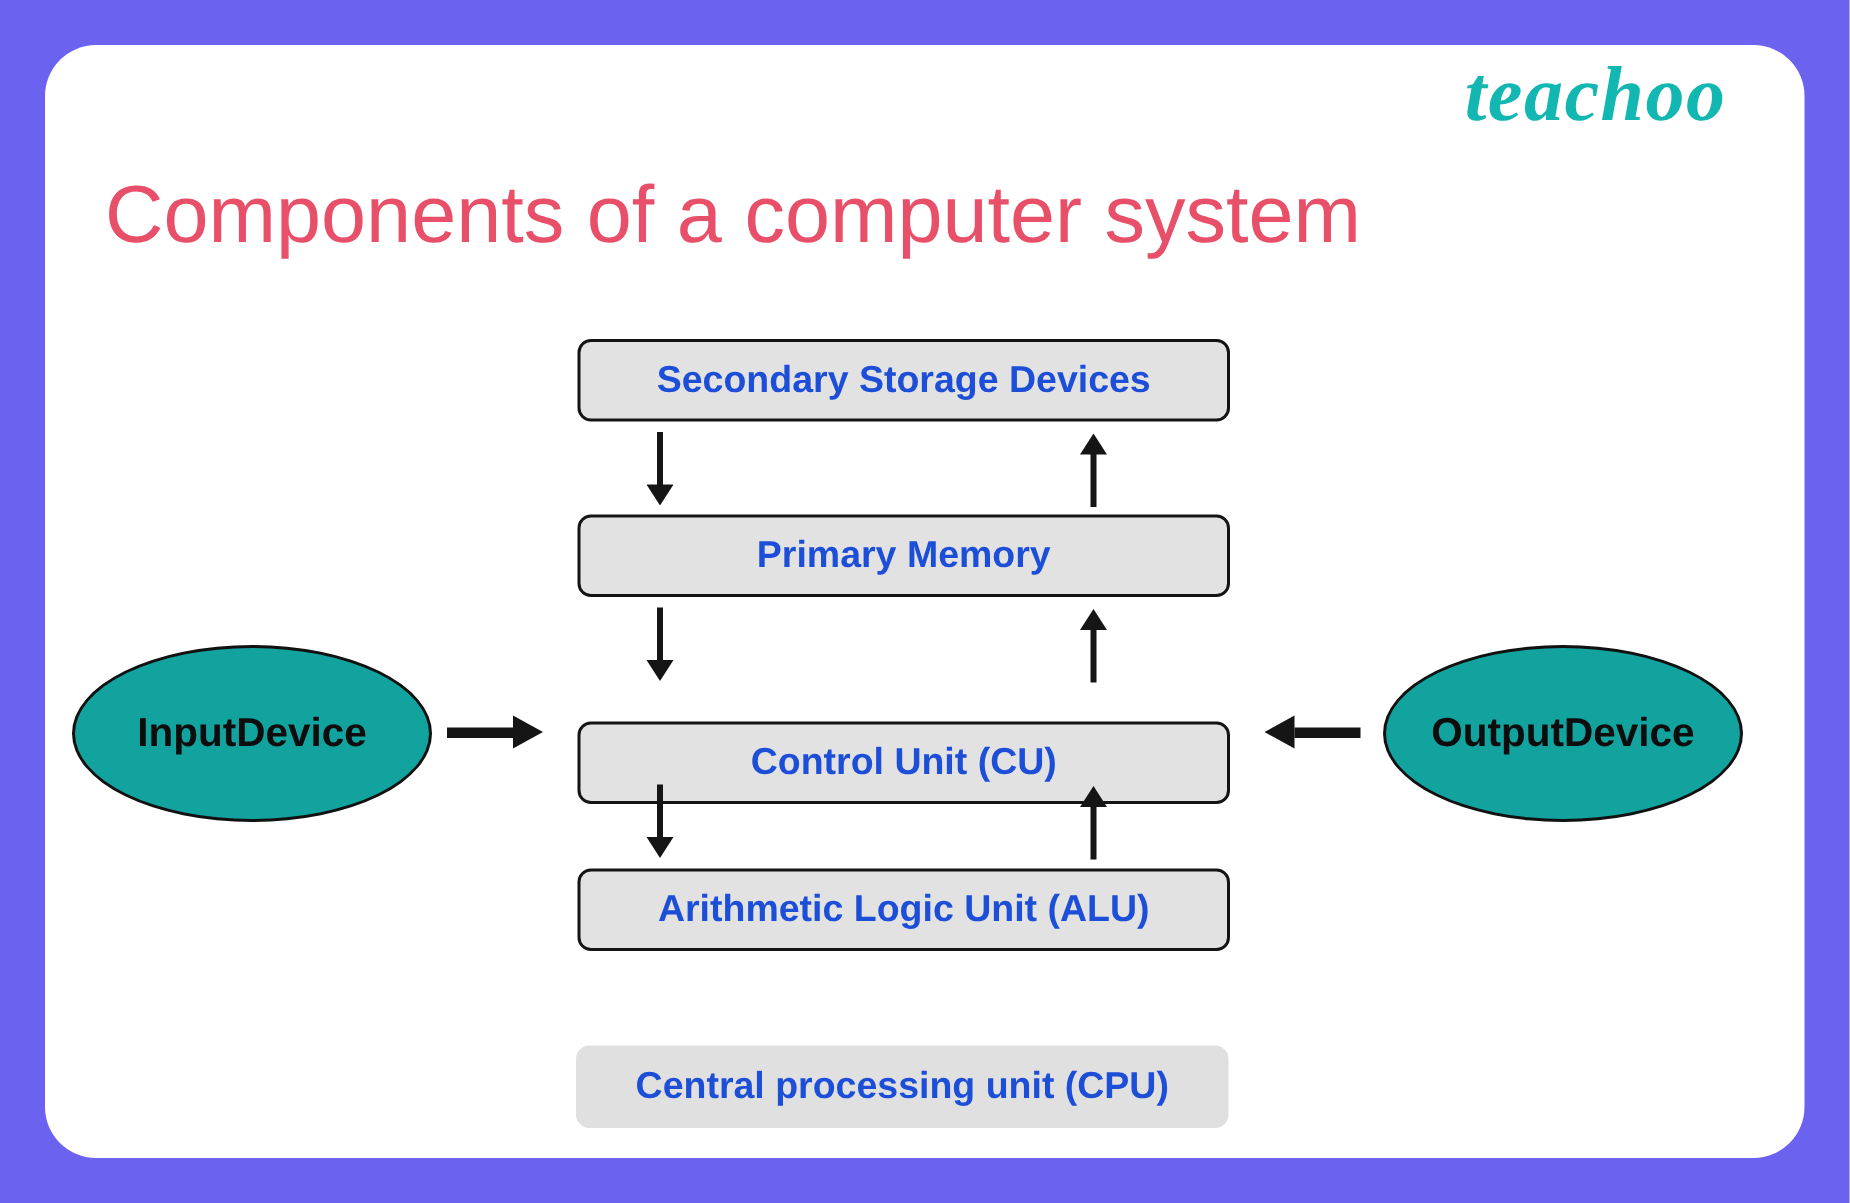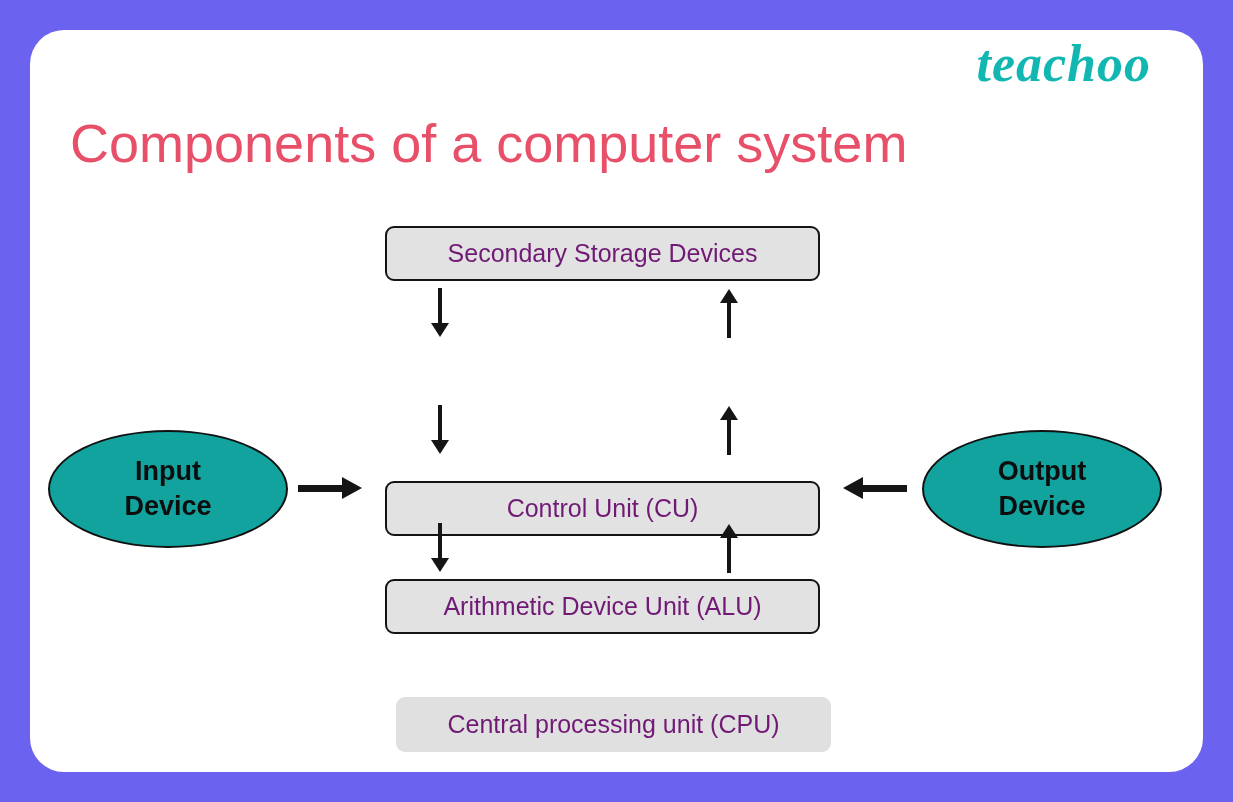--- a/index.html
+++ b/index.html
@@ -54,39 +54,39 @@
     left: 385px;
     width: 431px;
     height: 51px;
     background: #e2e2e2;
     border: 2px solid #141414;
     border-radius: 9px;
     display: flex;
     align-items: center;
     justify-content: center;
     font-size: 25px;
-    color: #701a75;
+    color: #1d4ed8;
+    font-weight: bold;
   }
   .flow-box.no-border {
     border: none;
     background: #e0e0e0;
     width: 435px;
     height: 55px;
     font-size: 25px;
   }
   .ellipse {
     position: absolute;
     top: 430px;
     width: 236px;
     height: 114px;
     background: #12a39f;
     border: 2px solid #111111;
     border-radius: 50%;
     display: flex;
-    flex-direction: column;
     align-items: center;
     justify-content: center;
     font-size: 27px;
     font-weight: bold;
     color: #0d0d0d;
     line-height: 1.3;
   }
   .arrow-v {
     position: absolute;
     width: 4px;
@@ -140,27 +140,30 @@
 <div class="frame">
   <div class="canvas"></div>
 
   <div class="brand">teachoo</div>
 
   <div class="title">Components of a computer system</div>
 
   <div class="flow-box" style="top:226px;">
     <span>Secondary Storage Devices</span>
   </div>
+  <div class="flow-box" style="top:343px;">
+    <span>Primary Memory</span>
+  </div>
   <div class="flow-box" style="top:461px;margin-top:20px;">
     <span>Control Unit (CU)</span>
   </div>
   <div class="flow-box" style="top:579px;">
-    <span>Arithmetic Device Unit (ALU)</span>
+    <span>Arithmetic Logic Unit (ALU)</span>
   </div>
-  <div class="flow-box no-border" style="top:697px; left:396px;">
+  <div class="flow-box no-border" style="top:697px; left:384px;">
     <span>Central processing unit (CPU)</span>
   </div>
 
   <div class="arrow-v down" style="left:438px; top:288px; height:36px;"></div>
   <div class="arrow-v down" style="left:438px; top:405px; height:36px;"></div>
   <div class="arrow-v down" style="left:438px; top:523px; height:36px;"></div>
 
   <div class="arrow-v up" style="left:727px; top:302px; height:36px;"></div>
   <div class="arrow-v up" style="left:727px; top:419px; height:36px;"></div>
   <div class="arrow-v up" style="left:727px; top:537px; height:36px;"></div>

